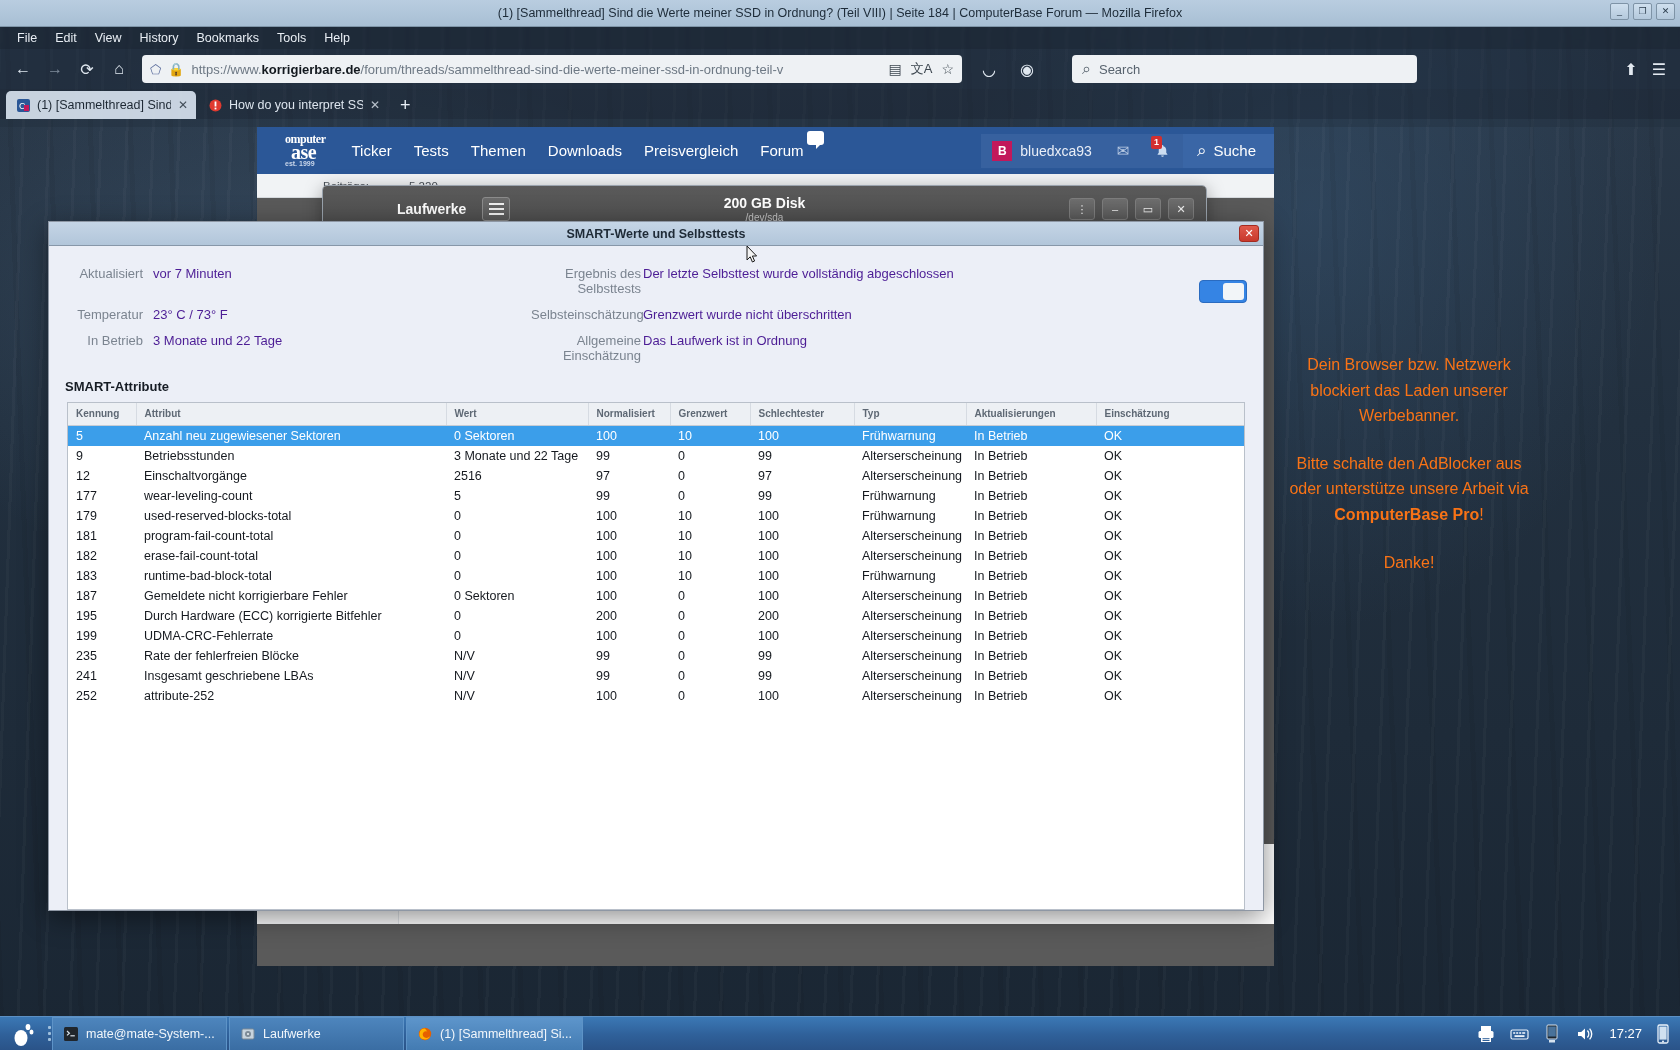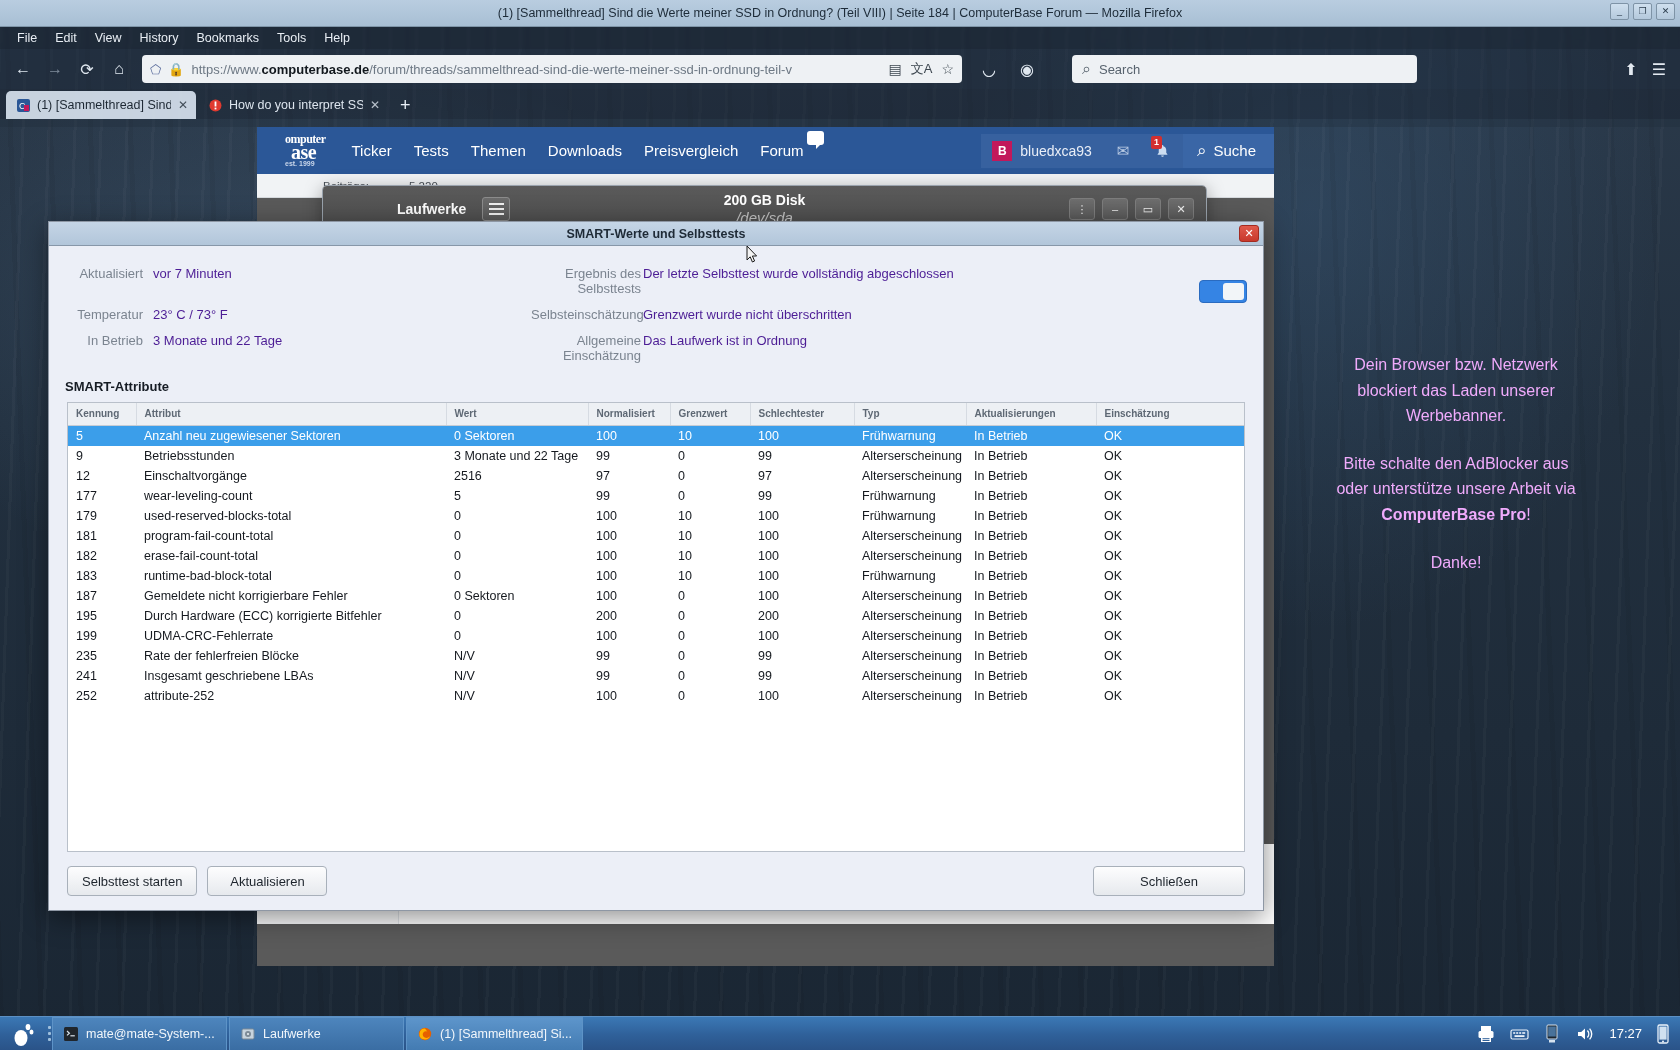--- a/index.html
+++ b/index.html
@@ -134,21 +134,21 @@
   .cb-user { display:flex; align-items:center; gap:8px; padding: 0 11px; height:34px; background:#37619f;}
   .cb-avatar { width:20px;height:20px;background:#c2185b;color:#fff;font-size:12px;display:flex;align-items:center;justify-content:center;font-weight:700;}
   .cb-user-name { color:#e9eef7; font-size:14px;}
   .cb-iconbtn { width:40px;height:34px;display:flex;align-items:center;justify-content:center;color:#b9cae3;font-size:15px;position:relative;background:#37619f;}
   .cb-badge { position:absolute; top:2px; left:8px; background:#d32f2f;color:#fff;font-size:9px;line-height:1;padding:2px 3px;border-radius:2px;font-weight:700;}
   .cb-search { display:flex;align-items:center;gap:7px;color:#fff;font-size:15px;padding:0 18px 0 14px;height:34px;background:#3a66a6;}
 
   .cb-body { position:absolute; left:257px; top:55px; width:1017px; bottom:0; background:#5a5a5a; }
   .cb-sidebar-right {
     position:absolute; left:1274px; top:8px; width:270px; bottom:0;
-    color:#f0abfc; font-size:16px; text-align:center; padding: 225px 12px 0 12px; line-height: 1.6; margin-left: 47px;
+    color:#f97316; font-size:16px; text-align:center; padding: 225px 12px 0 12px; line-height: 1.6;
   }
   .cb-sidebar-right b { font-weight:700; }
   .cb-sidebar-right p { margin-bottom: 22px; }
 
   .cb-thread-bar {
     position:absolute; left:257px; top:55px; width:1017px; height:24px;
     background:#f1f3f5; border-bottom:1px solid #d6dade;
     font-size:11.5px; color:#4b5259; display:flex; align-items:center; padding-left:66px; gap:40px;
   }
   .cb-post-fragment {
@@ -172,21 +172,21 @@
   .disks-left { display:flex; align-items:center; gap: 16px; padding-left: 74px;}
   .disks-title { font-size:14px; font-weight:700; color:#fff;}
   .hamburger {
     width:28px;height:24px;border:1px solid #8c8c8c;border-radius:3px;
     background: linear-gradient(180deg,#6c6c6c,#5a5a5a);
     display:flex;flex-direction:column;justify-content:center;align-items:center;gap:3px;
   }
   .hamburger span { width:15px;height:2px;background:#f0f0f0; display:block;}
   .disks-center { position:absolute; left:0; right:0; text-align:center; pointer-events:none;}
   .disks-center .dtitle { font-size: 14px; font-weight:700; color:#fff; }
-  .disks-center .dsub { font-size: 15px; color:#c6c6c6; margin-top:1px;font-style:italic;}
+  .disks-center .dsub { font-size: 10px; color:#c6c6c6; margin-top:1px;}
   .disks-right { margin-left:auto; display:flex; align-items:center; gap:7px; padding-right:12px;}
   .dbtn {
     width:26px;height:22px;border:1px solid #7d7d7d;border-radius:3px;
     background:linear-gradient(180deg,#6e6e6e,#5b5b5b);
     display:flex;align-items:center;justify-content:center;color:#f0f0f0;font-size:11px;
   }
   .disks-content { position:absolute; left:0; right:0; top:46px; bottom:0; background:#5a5a5a;}
 
   
   #smart-dialog {
@@ -307,21 +307,21 @@
   </div>
 
   <div class="ff-navbar">
     <div class="nav-btn">←</div>
     <div class="nav-btn dim">→</div>
     <div class="nav-btn">⟳</div>
     <div class="nav-btn">⌂</div>
     <div class="urlbar">
       <span style="color:#5b6d9c;">⬠</span>
       <span>🔒</span>
-      <span class="urltext"><span class="scheme">https://www.</span><b>computerbase.de</b><span>/forum/threads/sammelthread-sind-die-werte-meiner-ssd-in-ordnung-teil-v</span></span>
+      <span class="urltext"><span class="scheme">https://www.</span><b>korrigierbare.de</b><span>/forum/threads/sammelthread-sind-die-werte-meiner-ssd-in-ordnung-teil-v</span></span>
       <span class="url-icons">
         <span>▤</span>
         <span style="font-size:13px;">文A</span>
         <span>☆</span>
       </span>
     </div>
     <div class="nav-right">
       <span class="nav-btn">◡</span>
       <span class="nav-btn">◉</span>
       <div class="searchbar">
@@ -654,25 +654,20 @@
             <td>0</td>
             <td>100</td>
             <td>Alterserscheinung</td>
             <td>In Betrieb</td>
             <td>OK</td>
           </tr>
         </tbody>
     </table>
   </div>
 
-  <div class="dlg-footer">
-    <div class="btn">Selbsttest starten</div>
-    <div class="btn">Aktualisieren</div>
-    <div class="btn close-btn">Schließen</div>
-  </div>
 </div>
 
 <svg class="cursor" viewBox="0 0 12 19">
   <path d="M1,1 L1,15 L4.2,11.8 L6.4,17 L8.6,16 L6.4,11 L10.6,11 Z" fill="#f2f2f2" stroke="#1a1a1a" stroke-width="1"></path>
 </svg>
 
 <div id="taskbar">
   <div class="tb-start">
     <svg width="24" height="26" viewBox="0 0 24 26">
         <ellipse cx="10" cy="17" rx="6.5" ry="8" fill="#fff"></ellipse>

